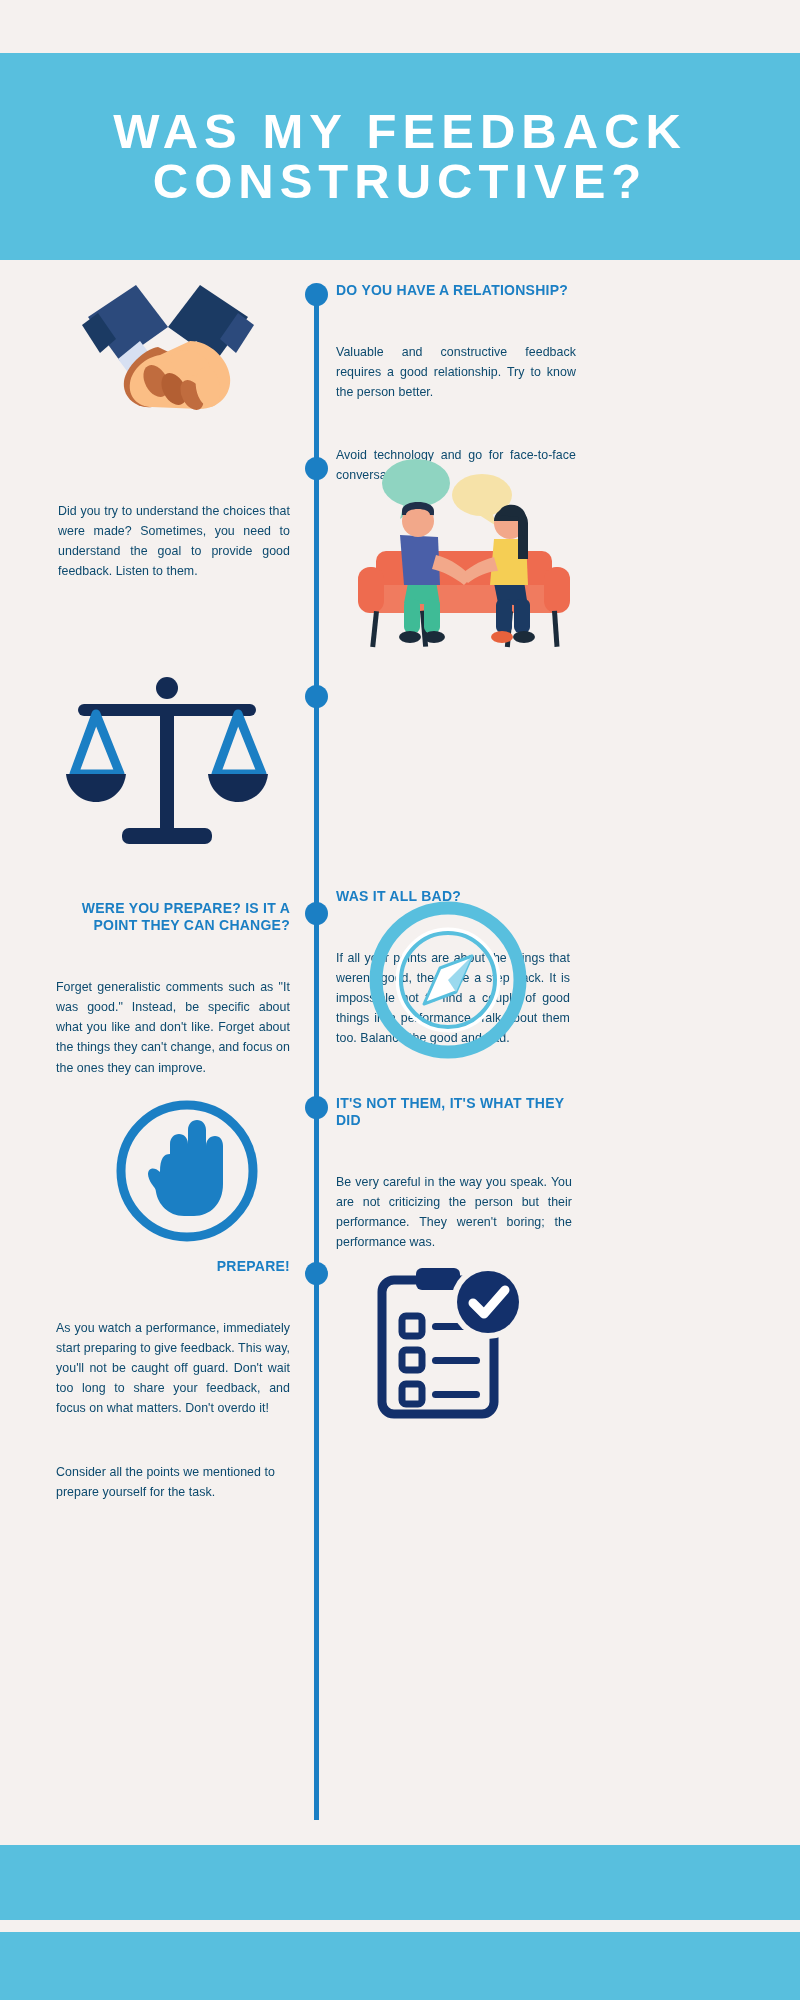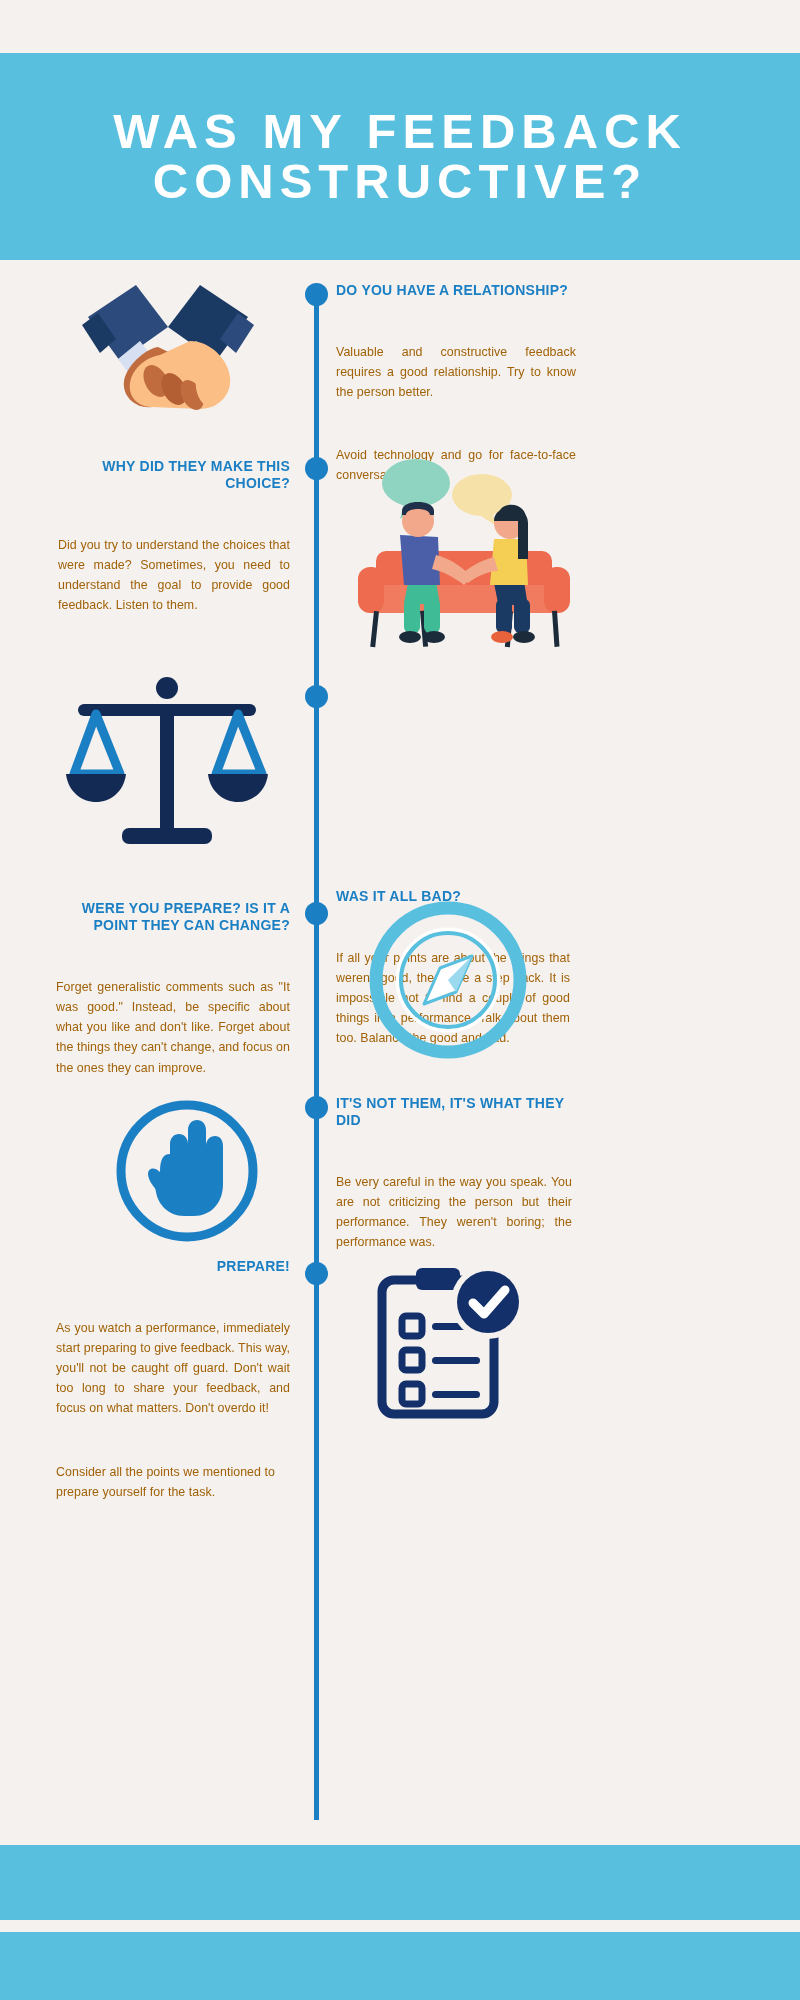--- a/index.html
+++ b/index.html
@@ -50,21 +50,21 @@
   .sec { position:absolute; }
   .sec-text { width:255px; }
   .sec-text.left  { text-align:right; }
   .sec-text.right { text-align:left; }
 
   .sec-head {
     color:#1B7FC4; font-weight:700; font-size:14px;
     line-height:1.22; letter-spacing:.25px; margin-bottom:11px;
   }
   .sec-body {
-    color:#a16207; font-size:12.4px; line-height:1.62;
+    color:#0c4a6e; font-size:12.4px; line-height:1.62;
     text-align:justify; letter-spacing:.05px;margin-top:43px;
   }
   .sec-body.ta-left { text-align:left; }
 
   
   .illus { position:absolute; }
 </style>
 </head>
 <body>
 
@@ -108,21 +108,20 @@
     </svg>
   </div>
 
   <div class="sec sec-text right" style="left:336px; top:282px; width:240px;">
     <div class="sec-head">DO YOU HAVE A RELATIONSHIP?</div>
     <div class="sec-body">Valuable and constructive feedback requires a good relationship. Try to know the person better.</div>
     <div class="sec-body">Avoid technology and go for face-to-face conversations.</div>
   </div>
 
   <div class="sec sec-text left" style="left:58px; top:458px; width:232px;">
-    <div class="sec-head">WHY DID THEY MAKE THIS CHOICE?</div>
     <div class="sec-body">Did you try to understand the choices that were made? Sometimes, you need to understand the goal to provide good feedback. Listen to them.</div>
   </div>
 
   <div class="illus" style="left:348px; top:455px;">
     <svg width="230" height="195" viewBox="0 0 230 195">
 
       <ellipse cx="68" cy="28" rx="34" ry="24" fill="#8FD4C1"></ellipse>
       <path d="M56 48 L52 64 L72 50 Z" fill="#8FD4C1"></path>
       <ellipse cx="134" cy="40" rx="30" ry="21" fill="#F6E2A8"></ellipse>
       <path d="M144 58 L150 72 L128 58 Z" fill="#F6E2A8"></path>

